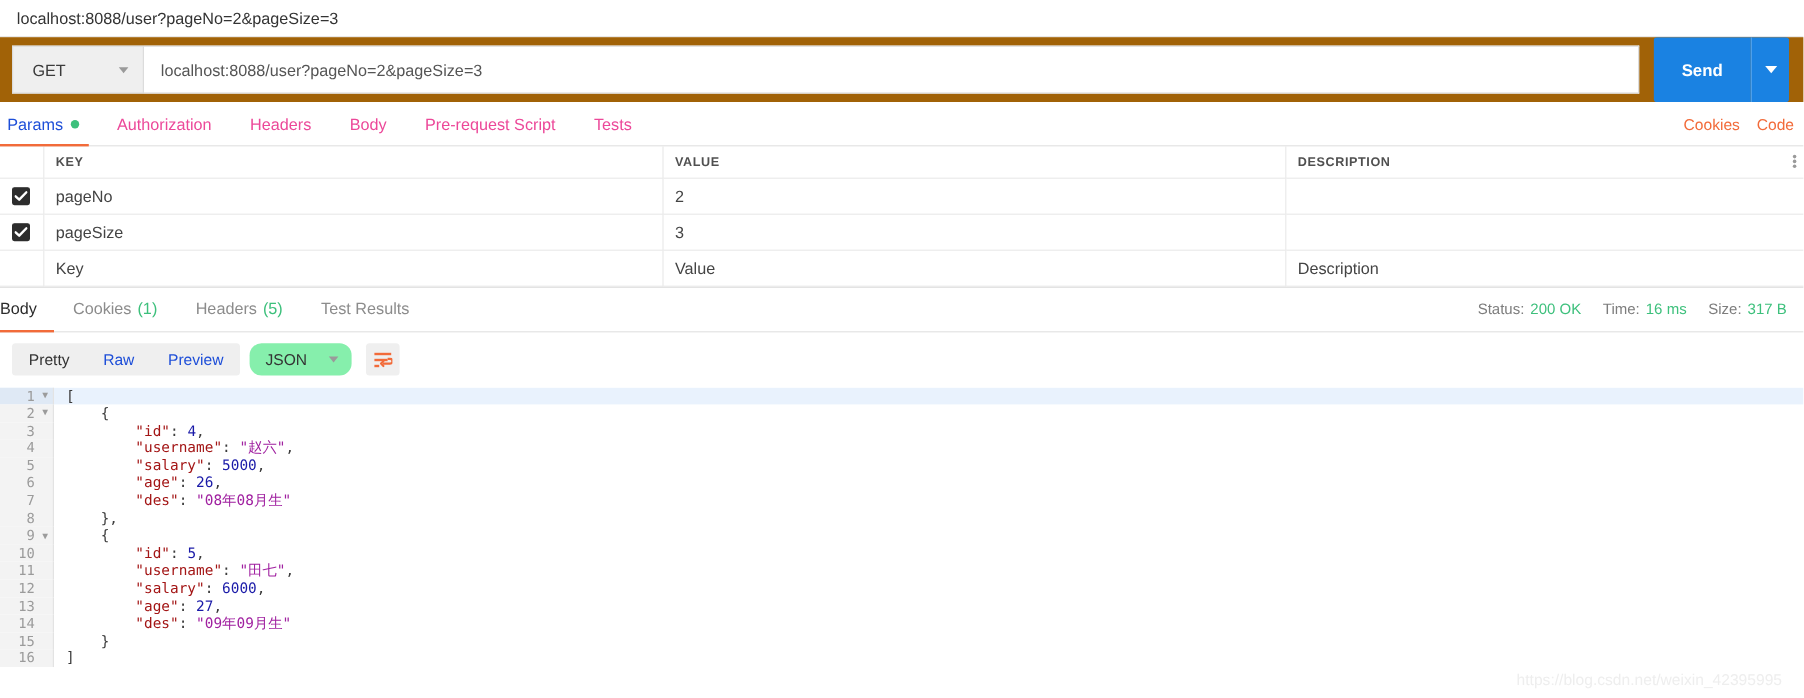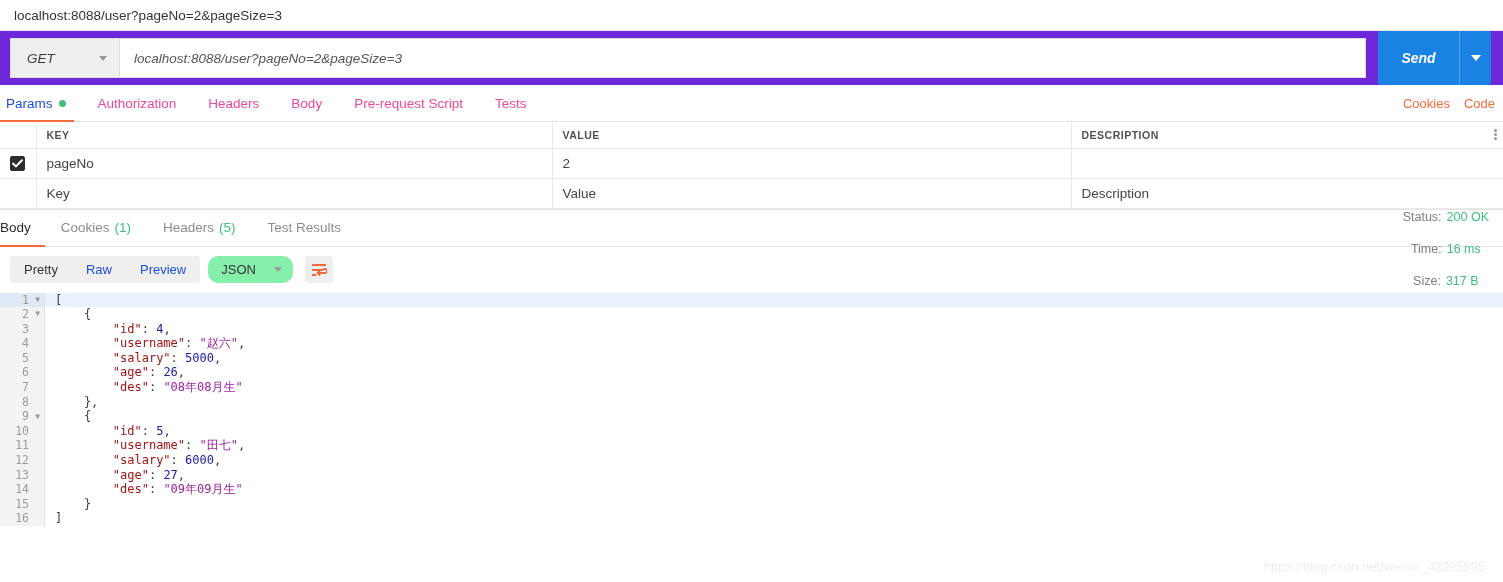--- a/index.html
+++ b/index.html
@@ -21,23 +21,22 @@
   }
   .top-strip .req-title {
     font-size: 13.5px; color: #333333;
   }
 
   
   .request-bar {
     height: 54px;
     display: flex; align-items: center;
     padding: 0 12px 0 10px;
-    background: #6d28d9;
+    background: #a16207;
     gap: 0;
-    font-style: italic;
   }
   .method-select {
     width: 110px; height: 40px;
     border: 1px solid #dcdcdc;
     background: #efefef;
     display: flex; align-items: center; justify-content: space-between;
     padding: 0 12px 0 16px;
     font-size: 13.5px; color: #3b3b3b;
     cursor: pointer;
   }
@@ -191,21 +190,21 @@
   }
   .resp-tab:first-child { padding-left: 0; padding-right: 14px; }
   .resp-tab.active { color: #2b2b2b; }
   .resp-tab.active::after {
     content: ""; position: absolute;
     left: 0; right: 0; bottom: -1px; height: 2px; background: #f26b3a;
   }
   .count-badge { color: #3dc07c; font-size: 13.5px; }
   .resp-meta {
     margin-left: auto; display: flex; align-items: center; gap: 18px;
-    padding-right: 14px; font-size: 12.5px; flex-direction: column;
+    padding-right: 14px; font-size: 12.5px;
   }
   .resp-meta .lbl { color: #7d7d7d; }
   .resp-meta .val { color: #3dc07c; }
   .resp-meta .meta-item { display: flex; gap: 5px; }
 
   
   .fmt-bar {
     height: 46px; display: flex; align-items: center;
     padding-left: 10px; gap: 8px;
   }
@@ -357,20 +356,32 @@
           <svg width="11" height="9" viewBox="0 0 11 9">
             <path d="M1 4.6 L4 7.4 L10 1.2" stroke="#ffffff" stroke-width="2" fill="none" stroke-linecap="round" stroke-linejoin="round"></path>
           </svg>
         </span>
       </td>
       <td>pageNo</td>
       <td>2</td>
       <td></td>
     </tr>
     <tr>
+      <td class="check-cell">
+        <span class="chk">
+          <svg width="11" height="9" viewBox="0 0 11 9">
+            <path d="M1 4.6 L4 7.4 L10 1.2" stroke="#ffffff" stroke-width="2" fill="none" stroke-linecap="round" stroke-linejoin="round"></path>
+          </svg>
+        </span>
+      </td>
+      <td>pageSize</td>
+      <td>3</td>
+      <td></td>
+    </tr>
+    <tr>
       <td class="check-cell"></td>
       <td class="placeholder-cell">Key</td>
       <td class="placeholder-cell">Value</td>
       <td class="placeholder-cell">Description</td>
     </tr>
   </tbody>
 </table>
 
 <div class="resp-tabs">
   <div class="resp-tab active">

